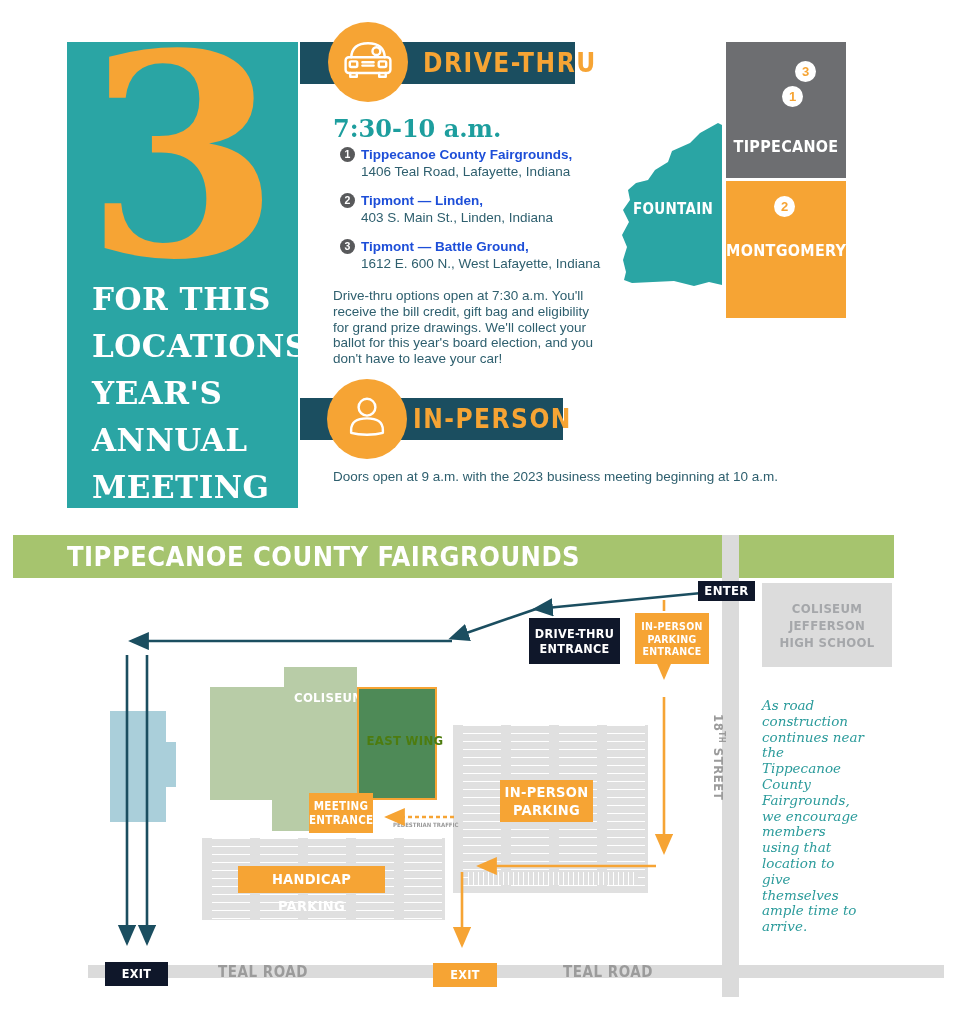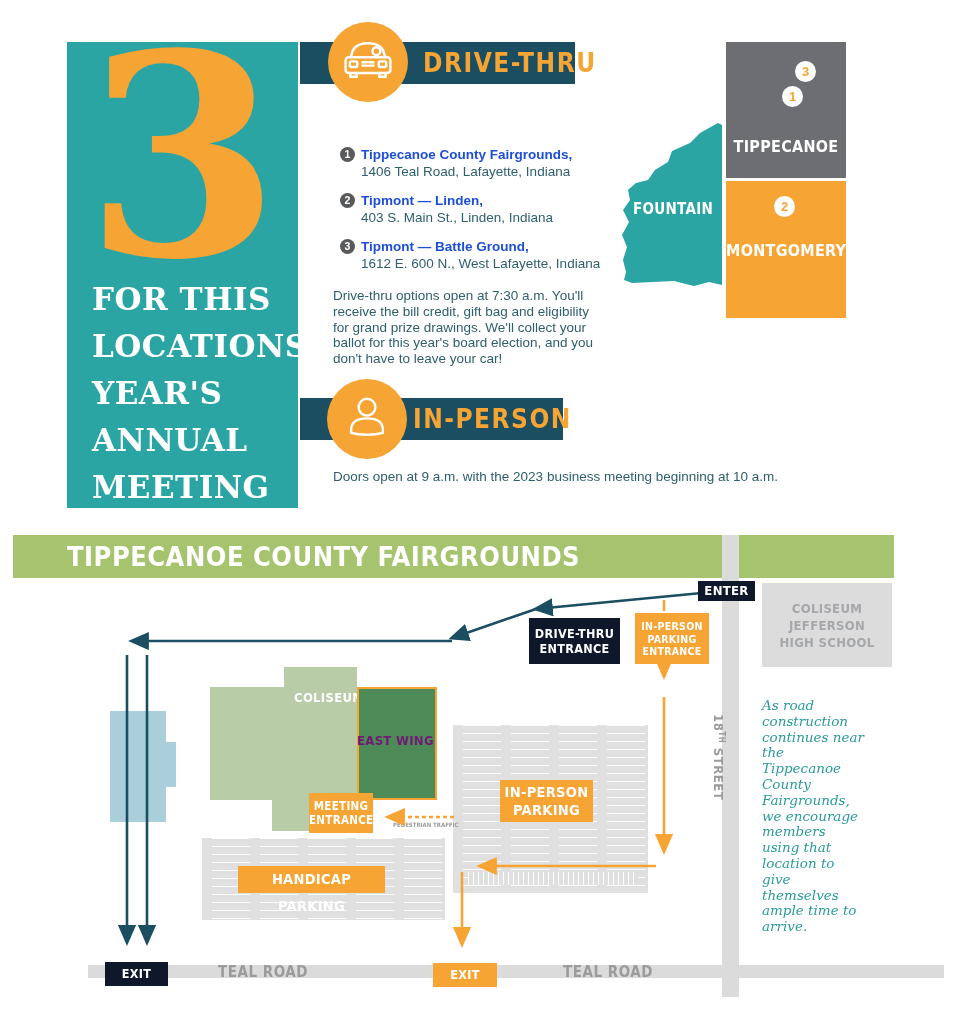--- a/index.html
+++ b/index.html
@@ -70,21 +70,21 @@
 
   .bldg{z-index:2;}
   #grandstand{left:110px;top:711px;width:56px;height:111px;background:#aacfda;}
   #grandstand-bump{left:166px;top:742px;width:10px;height:45px;background:#aacfda;}
   #coliseum-main{left:210px;top:687px;width:147px;height:113px;background:#b8cca7;}
   #coliseum-top{left:284px;top:667px;width:73px;height:20px;background:#b8cca7;}
   #coliseum-bottom{left:272px;top:800px;width:38px;height:31px;background:#b8cca7;}
   #coliseum-label{left:294px;top:690px;color:#fff;font-size:13px;z-index:3;white-space:nowrap;}
   #east-wing{left:357px;top:687px;width:80px;height:113px;background:#4e8a57;
              border:2px solid #f6a434;box-sizing:border-box;z-index:3;}
-  #east-wing-label{left:357px;top:733px;width:76px;text-align:center;color:#701a75;font-size:13px;z-index:4;white-space:nowrap;}
+  #east-wing-label{left:357px;top:733px;width:96px;text-align:center;color:#4d7c0f;font-size:13px;z-index:4;white-space:nowrap;}
 
   .lot{z-index:2;background-color:#e0e0e0;background-image:
        repeating-linear-gradient(to right,#e0e0e0 0 10px,rgba(224,224,224,0) 10px 48px),
        repeating-linear-gradient(to bottom,#ffffff 0 1px,rgba(255,255,255,0) 1px 8px);}
   #inperson-lot{left:453px;top:725px;width:195px;height:168px;}
   #handicap-lot{left:202px;top:838px;width:243px;height:82px;}
   #hatch-strip{left:468px;top:872px;width:170px;height:13px;z-index:3;background-color:#e0e0e0;
                background-image:repeating-linear-gradient(to right,#ffffff 0 1px,rgba(255,255,255,0) 1px 5px);}
 
   .tag{z-index:6;color:#fff;text-align:center;}
@@ -125,20 +125,21 @@
         <path d="M12,27 Q13,12 30,12 Q47,12 48,27"></path>
         <circle cx="39" cy="20.5" r="4.2"></circle>
         <rect x="6" y="27" width="48" height="17" rx="3.5"></rect>
         <rect x="10.5" y="31.5" width="8" height="6" rx="1.5"></rect>
         <rect x="41.5" y="31.5" width="8" height="6" rx="1.5"></rect>
         <path d="M24,32.5 H36 M24,36 H36"></path>
         <path d="M11,44 v4 h7 v-4 M42,44 v4 h7 v-4"></path>
       </svg>
     </span>
   </div>
+  <div class="abs slab" id="dt-time">7:30-10 a.m.</div>
 
   <div class="abs loc-item" style="top:146px">
     <span class="badge">1</span><div class="loc-text"><b>Tippecanoe County Fairgrounds,</b><br><span>1406 Teal Road, Lafayette, Indiana</span></div>
   </div>
   <div class="abs loc-item" style="top:192px">
     <span class="badge">2</span><div class="loc-text"><b>Tipmont — Linden,</b><br><span>403 S. Main St., Linden, Indiana</span></div>
   </div>
   <div class="abs loc-item" style="top:238px">
     <span class="badge">3</span><div class="loc-text"><b>Tipmont — Battle Ground,</b><br><span>1612 E. 600 N., West Lafayette, Indiana</span></div>
   </div>

